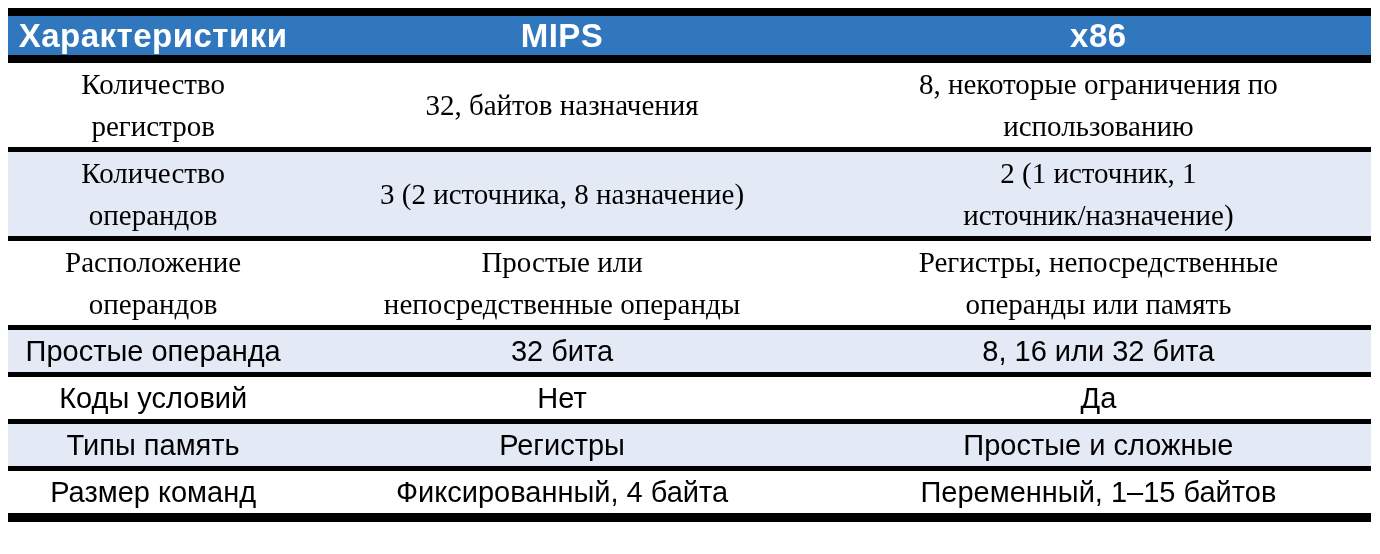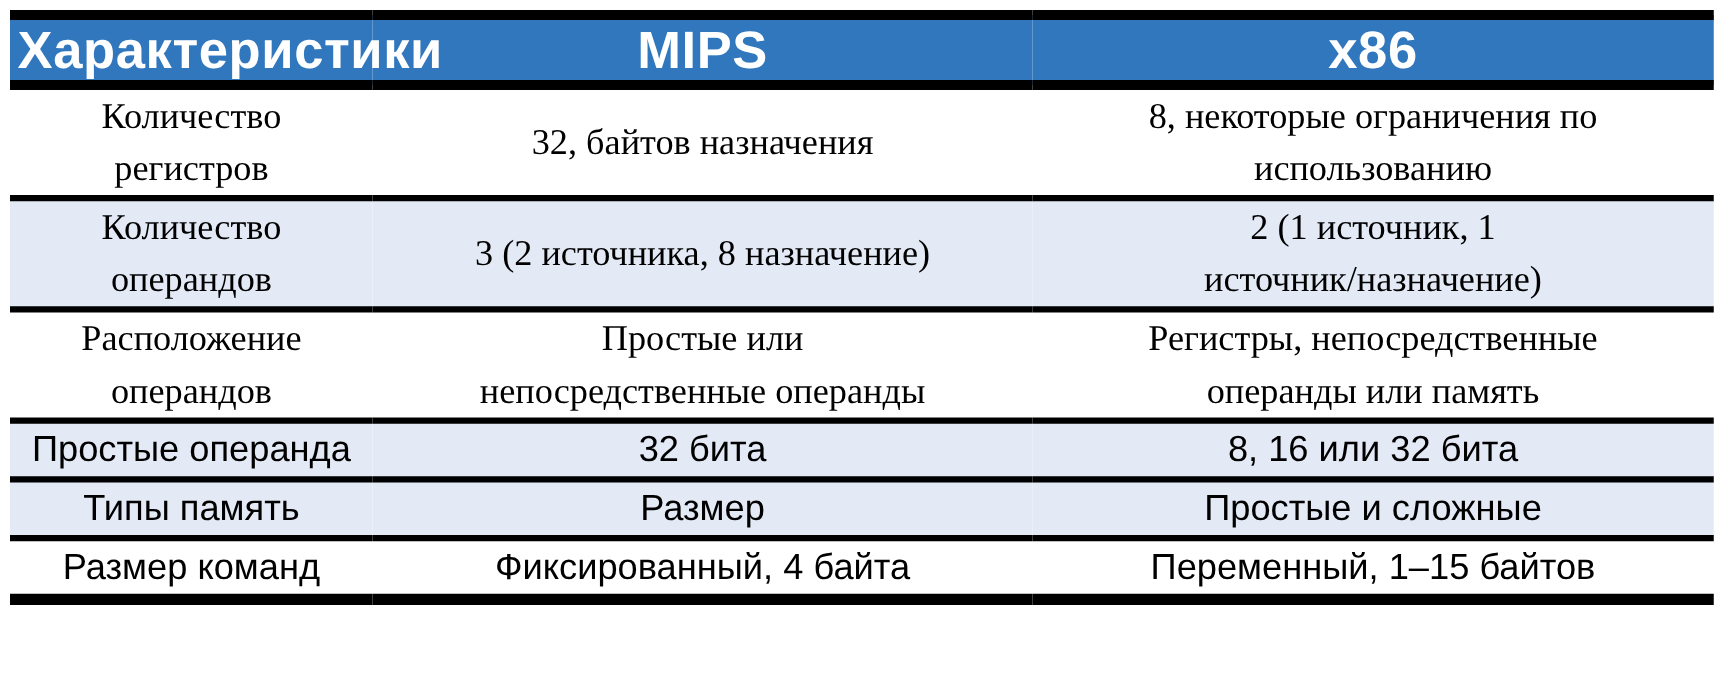--- a/index.html
+++ b/index.html
@@ -30,21 +30,21 @@
   col.c2 { width: 38.7%; }
   col.c3 { width: 40.0%; }
 
   thead tr {
     background: #3077BE;
     height: 47px;
     border-bottom: 8px solid #000000;
   }
   thead th {
     color: #ffffff;
-    font-size: 42px;
+    font-size: 33px;
     font-weight: bold;
     text-align: center;
     vertical-align: middle;
     white-space: nowrap;
     padding: 0 6px;
     letter-spacing: 0.5px;
   }
 
   tbody tr { border-bottom: 5px solid #000000; }
   tbody tr:last-child { border-bottom: none; }
@@ -99,23 +99,28 @@
         <td>Простые или
 непосредственные операнды</td>
         <td>Регистры, непосредственные
 операнды или память</td>
       </tr>
       <tr class="short band">
         <td>Простые операнда</td>
         <td>32 бита</td>
         <td>8, 16 или 32 бита</td>
       </tr>
+      <tr class="short">
+        <td>Коды условий</td>
+        <td>Нет</td>
+        <td>Да</td>
+      </tr>
       <tr class="short band">
         <td>Типы память</td>
-        <td>Размер</td>
+        <td>Регистры</td>
         <td>Простые и сложные</td>
       </tr>
       <tr class="short">
         <td>Размер команд</td>
         <td>Фиксированный, 4 байта</td>
         <td>Переменный, 1–15 байтов</td>
       </tr>
     </tbody>
   </table>
 </div>

